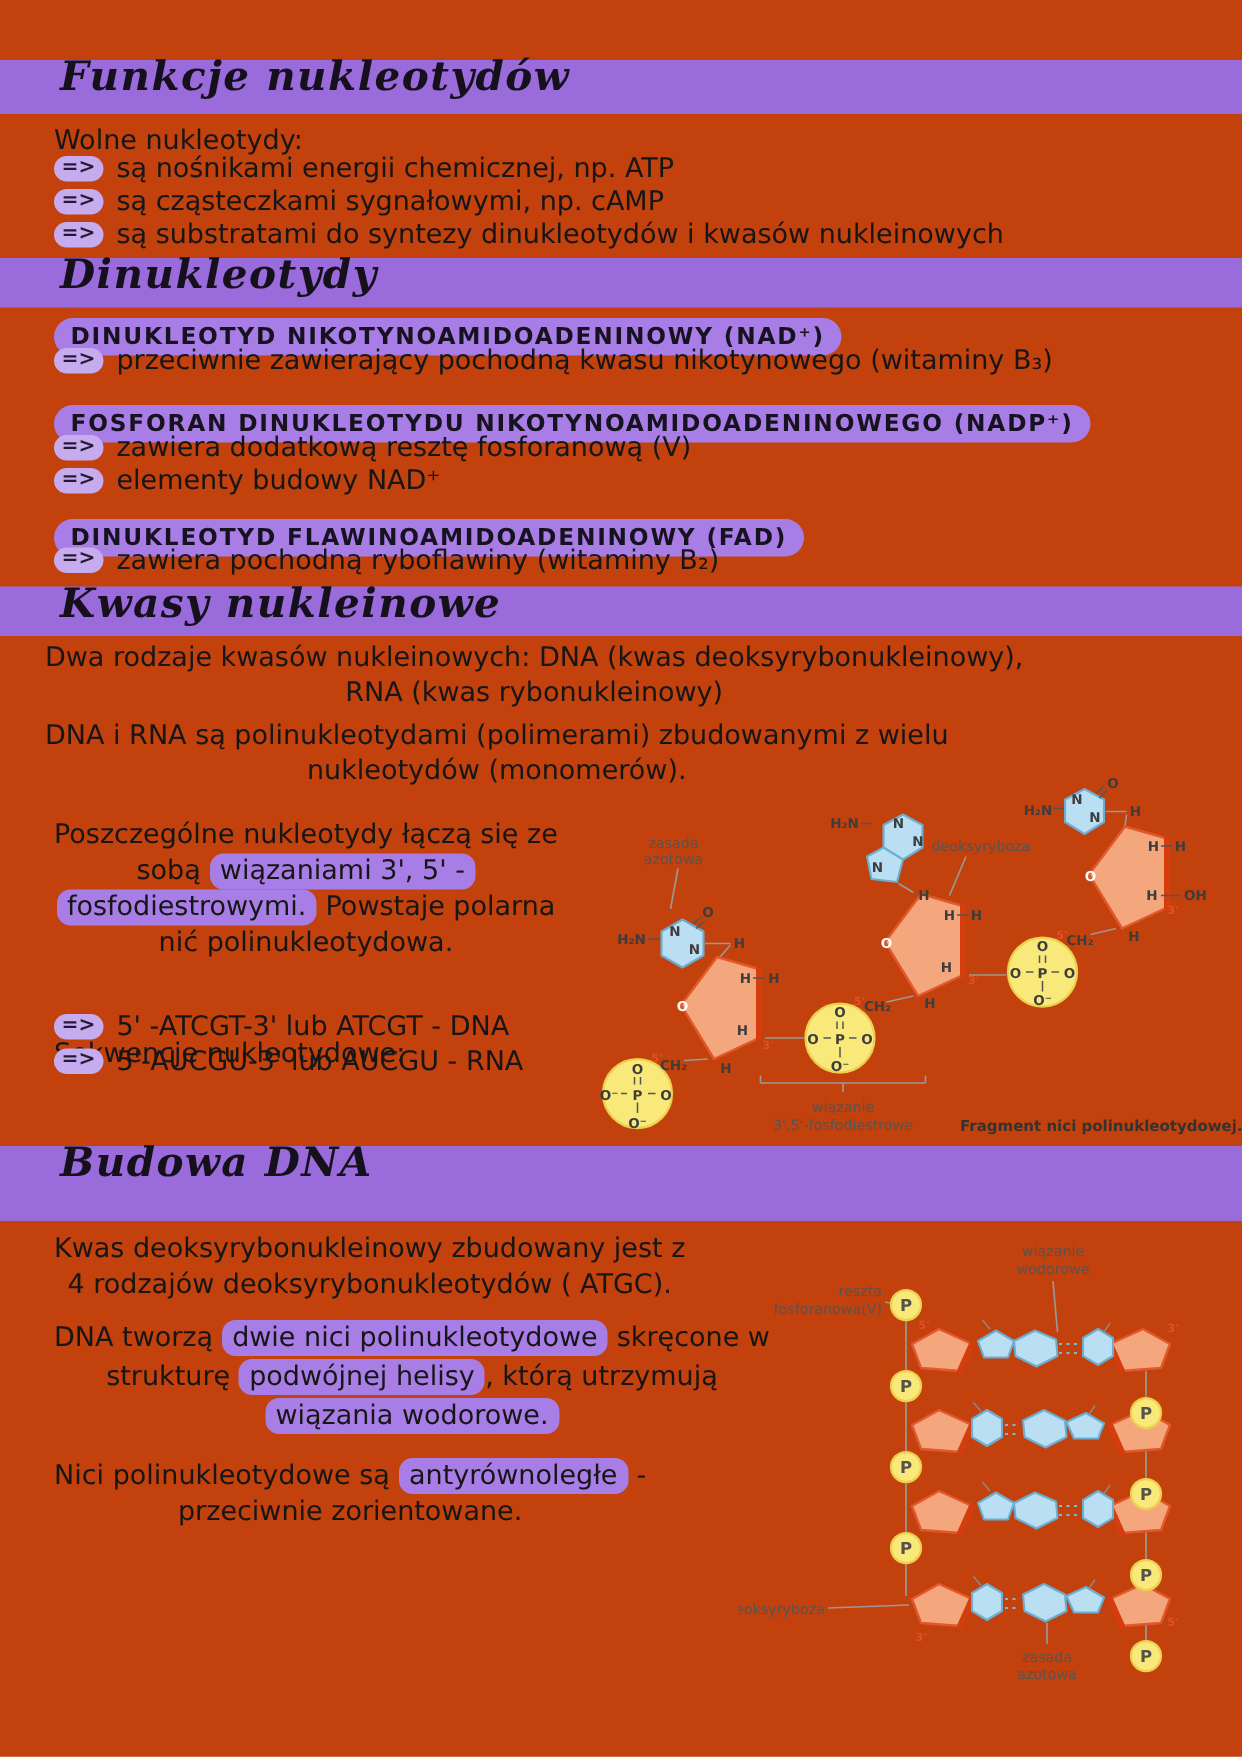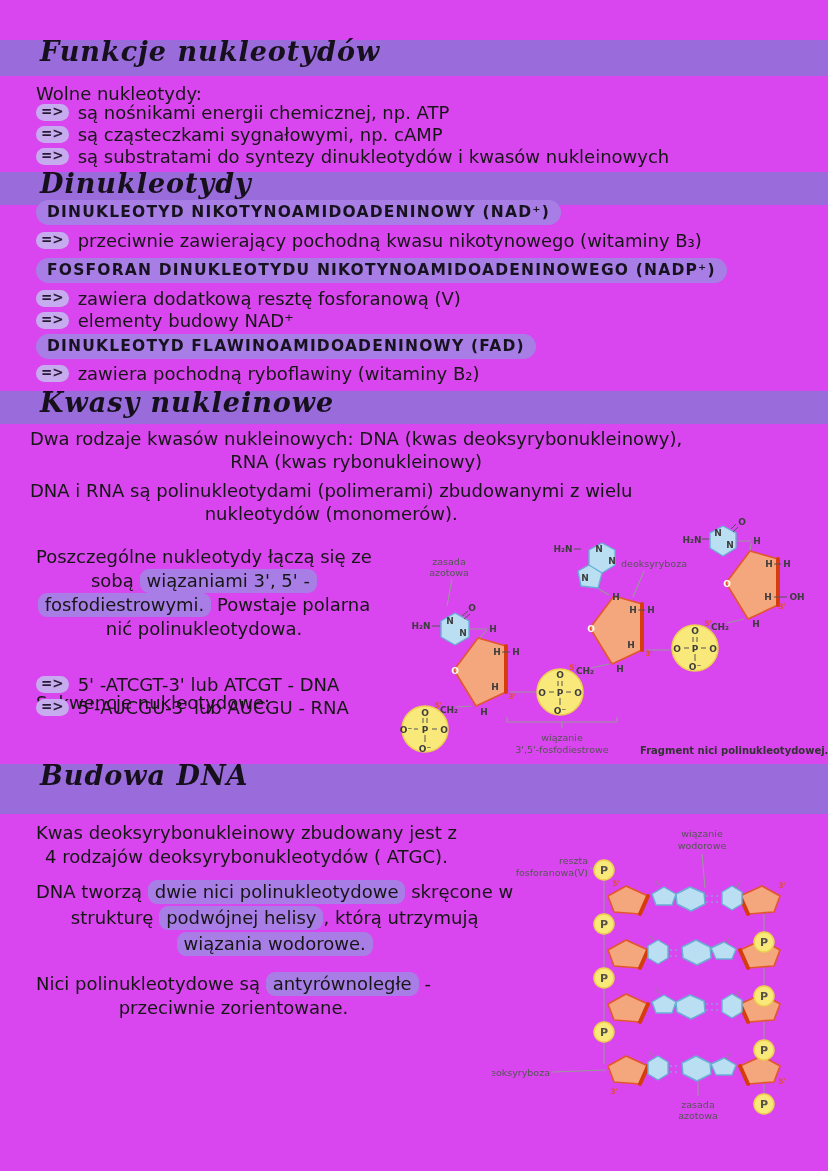--- a/index.html
+++ b/index.html
@@ -1,28 +1,28 @@
 <!DOCTYPE html>
 <html style="--bar: #9a6bdb; --highlight: #a87ee6; --pill: #c7abef; --sugar: #f4a67c; --base: #badef2; --phosphate: #f9e87a;"><head>
 <meta charset="utf-8">
 <style>
   html,body{margin:0;padding:0;}
-  .page{position:relative;width:828px;height:1171px;background:#d946ef;overflow:hidden;
+  .page{position:relative;width:828px;height:1171px;background:#c2410c;overflow:hidden;
         font-family:"DejaVu Sans",sans-serif;color:#161616;}
   .bar{position:absolute;left:0;width:828px;background:var(--bar);}
   .bar-title{position:absolute;left:40px;top:-4px;font-family:"DejaVu Serif",serif;
              font-style:italic;font-weight:900;font-size:27px;letter-spacing:1px;color:#15101c;
              white-space:nowrap;}
   .txt{position:absolute;font-size:18px;line-height:23px;white-space:nowrap;text-align:center;}
   .brow{position:absolute;display:flex;align-items:center;gap:9px;font-size:18px;white-space:nowrap;}
   .apill{display:inline-block;background:var(--pill);border-radius:11px;padding:0 5px 2px 5px;
          font-weight:700;font-size:13.5px;line-height:15px;color:#241a33;}
   .hpill{position:absolute;display:inline-block;background:var(--highlight);border-radius:13px;
          padding:3px 11px 4px 11px;font-size:15.5px;font-weight:700;letter-spacing:1.2px;
-         color:#17121f;white-space:nowrap;}
+         color:#17121f;white-space:nowrap;margin-top:12px;}
   .hl{background:var(--highlight);border-radius:9px;padding:1px 7px 2px 7px;}
   .lh24{line-height:24px;}
   svg{position:absolute;}
   svg text{font-family:"DejaVu Sans",sans-serif;}
   .sugar{fill:var(--sugar);stroke:#e2572c;stroke-width:1.6;stroke-linejoin:round;}
   .thick{stroke:#d53c0e;stroke-width:4;fill:none;stroke-linecap:round;}
   .base{fill:var(--base);stroke:#6aaed3;stroke-width:1.4;stroke-linejoin:round;}
   .phos{fill:var(--phosphate);stroke:#ecd04e;stroke-width:1.5;}
   .bond{stroke:#999;stroke-width:1.1;fill:none;}
   .bondfine{stroke:#555;stroke-width:1;fill:none;}

